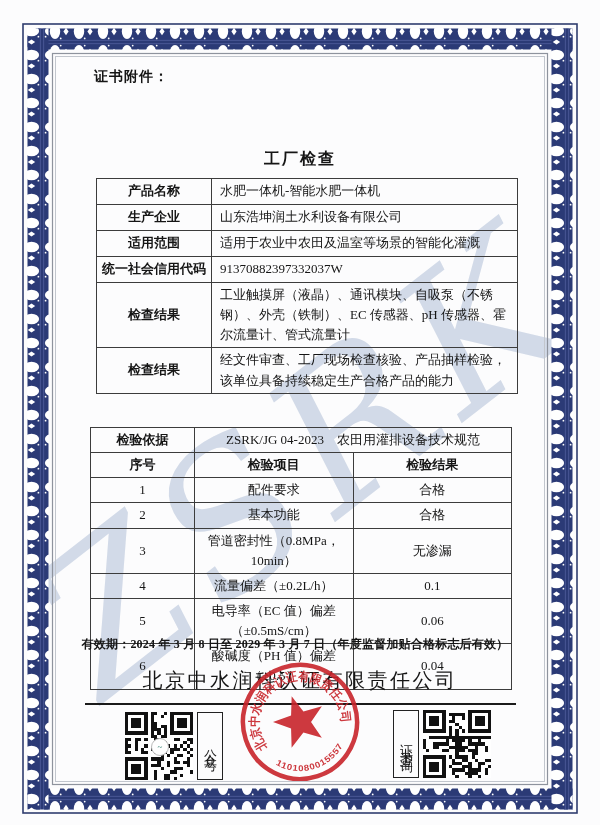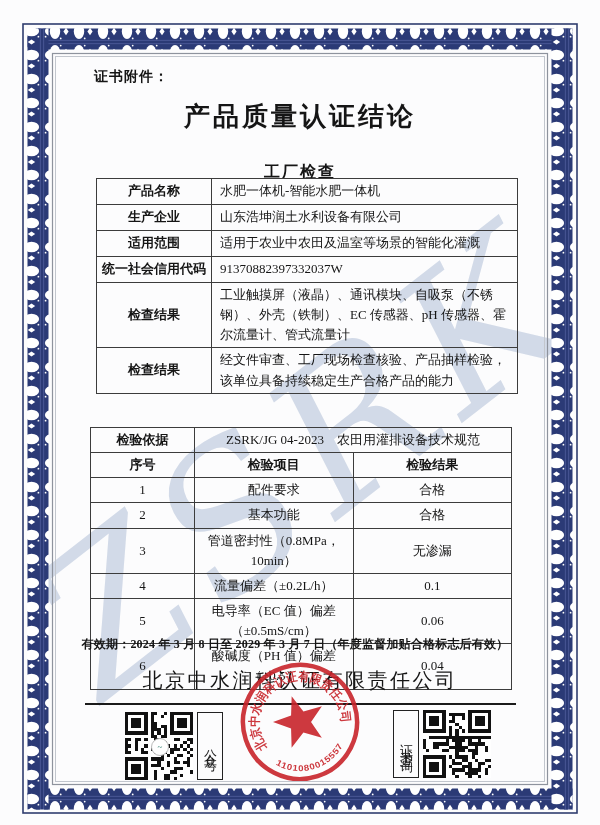--- a/index.html
+++ b/index.html
@@ -13,21 +13,21 @@
     position:absolute;left:305px;top:460px;z-index:1;white-space:nowrap;
     transform:translate(-50%,-50%) rotate(-38deg);
     font-family:"DejaVu Serif","Liberation Serif",serif;font-style:italic;
     font-size:195px;letter-spacing:14px;color:rgba(148,168,200,0.40);
   }
   .content{position:absolute;left:0;top:0;width:600px;height:825px;z-index:2;}
   .attach{position:absolute;left:94px;top:68px;font-size:14px;font-weight:700;letter-spacing:1px;}
   .doc-title{position:absolute;left:0;right:0;top:99px;text-align:center;
     font-size:26px;font-weight:700;letter-spacing:3px;}
   .sec-title{position:absolute;left:0;right:0;text-align:center;font-size:16px;font-weight:700;letter-spacing:2px;}
-  .sec1{top:162px;} .sec2{top:399px;}
+  .sec1{top:149px;} .sec2{top:399px;}
   table{border-collapse:collapse;table-layout:fixed;}
   td,th{border:1px solid #3c3c3c;font-size:13px;font-weight:400;line-height:1.55;
     padding:2px 8px;vertical-align:middle;background:transparent;}
   .t-factory{position:absolute;left:96px;top:178px;width:422px;}
   .t-factory td.lbl{width:110px;text-align:center;font-weight:700;padding:2px 2px;}
   .t-factory tr.single td{height:21px;}
   .t-sampling{position:absolute;left:90px;top:427px;width:422px;}
   .t-sampling td{text-align:center;height:20px;}
   .t-sampling .c1{width:87px;font-family:Liberation Serif, serif;} .t-sampling .c3{width:103px;}
   .t-sampling .hd{font-weight:700;}
@@ -83,21 +83,20 @@
     <rect x="551.5" y="28.5" width="21" height="781" fill="url(#bandV)"></rect>
     <rect x="52.5" y="53.5" width="495" height="731" fill="none" stroke="#8e939d" stroke-width="1.2"></rect>
     <rect x="55.5" y="56.5" width="489" height="725" fill="none" stroke="#c2c6cd" stroke-width="1"></rect>
   </svg>
 
   <div class="watermark">ZSRK</div>
 
   <div class="content">
     <div class="attach">证书附件：</div>
 
-    <div class="doc-title">产品质量认证结论</div>
 
     <div class="sec-title sec1">工厂检查</div>
 
     <table class="t-factory">
       <tbody>
           <tr class="single">
         <td class="lbl">产品名称</td>
         <td>水肥一体机-智能水肥一体机</td>
       </tr>
       <tr class="single">

